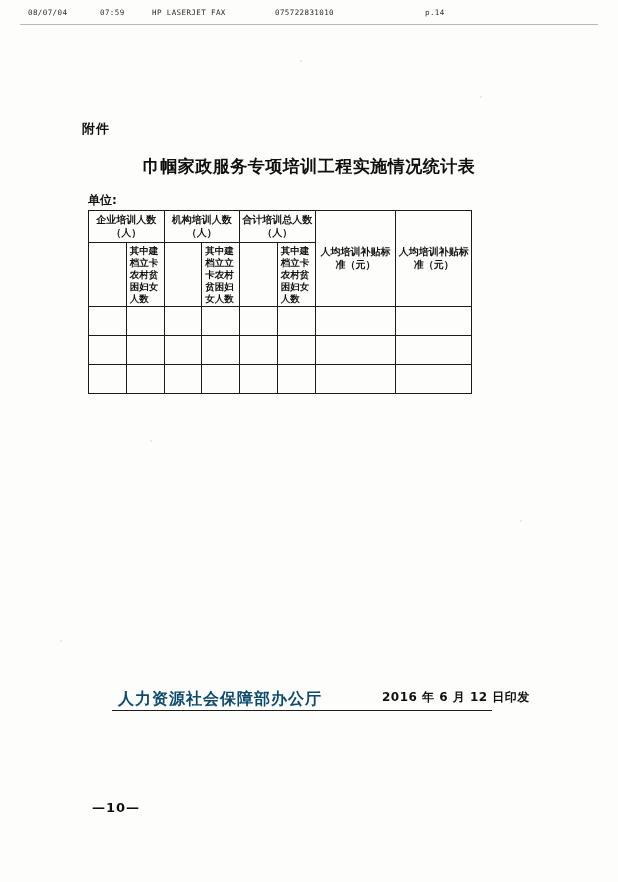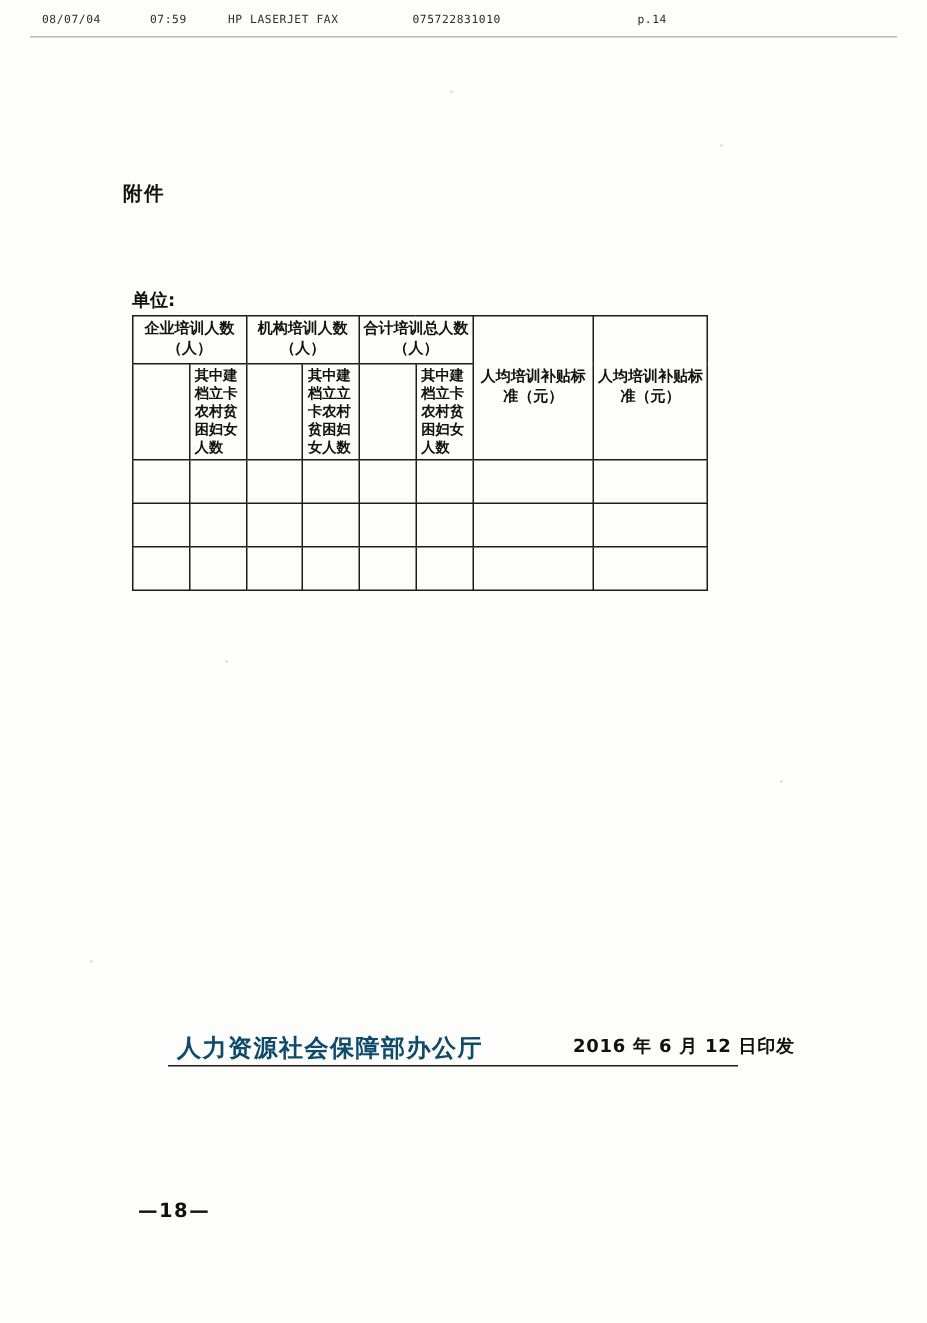--- a/index.html
+++ b/index.html
@@ -176,20 +176,21 @@
     <span class="fh-date">08/07/04</span>
     <span class="fh-time">07:59</span>
     <span class="fh-src">HP LASERJET FAX</span>
     <span class="fh-num">075722831010</span>
     <span class="fh-page">p.14</span>
   </div>
   <div class="fax-rule"></div>
 
   <div class="attach-label">附件</div>
 
+  <div class="doc-title">巾帼家政服务专项培训工程实施情况统计表</div>
 
   <div class="unit-label">单位:</div>
 
   <table class="stat-table">
     <tbody>
       <tr>
         <th class="grp c-ent-a" colspan="2">企业培训人数（人）</th>
         <th class="grp c-org-a" colspan="2">机构培训人数（人）</th>
         <th class="grp c-tot-a" colspan="2">合计培训总人数（人）</th>
         <th class="grp c-std" rowspan="2">人均培训补贴标准（元）</th>
@@ -232,21 +233,21 @@
         <td></td>
         <td></td>
         <td></td>
       </tr>
     </tbody>
   </table>
 
   <div class="footer-issuer">人力资源社会保障部办公厅</div>
   <div class="footer-date">2016 年 6 月 12 日印发</div>
   <div class="footer-rule"></div>
-  <div class="page-number">—18—</div>
+  <div class="page-number">—10—</div>
 
   <div class="speck" style="left:300px; top:60px; width:2px; height:2px;"></div>
   <div class="speck" style="left:480px; top:96px; width:2px; height:2px;"></div>
   <div class="speck" style="left:150px; top:440px; width:2px; height:2px;"></div>
   <div class="speck" style="left:520px; top:520px; width:2px; height:2px;"></div>
   <div class="speck" style="left:60px; top:640px; width:2px; height:2px;"></div>
 
 </div>
 
 </body></html>

